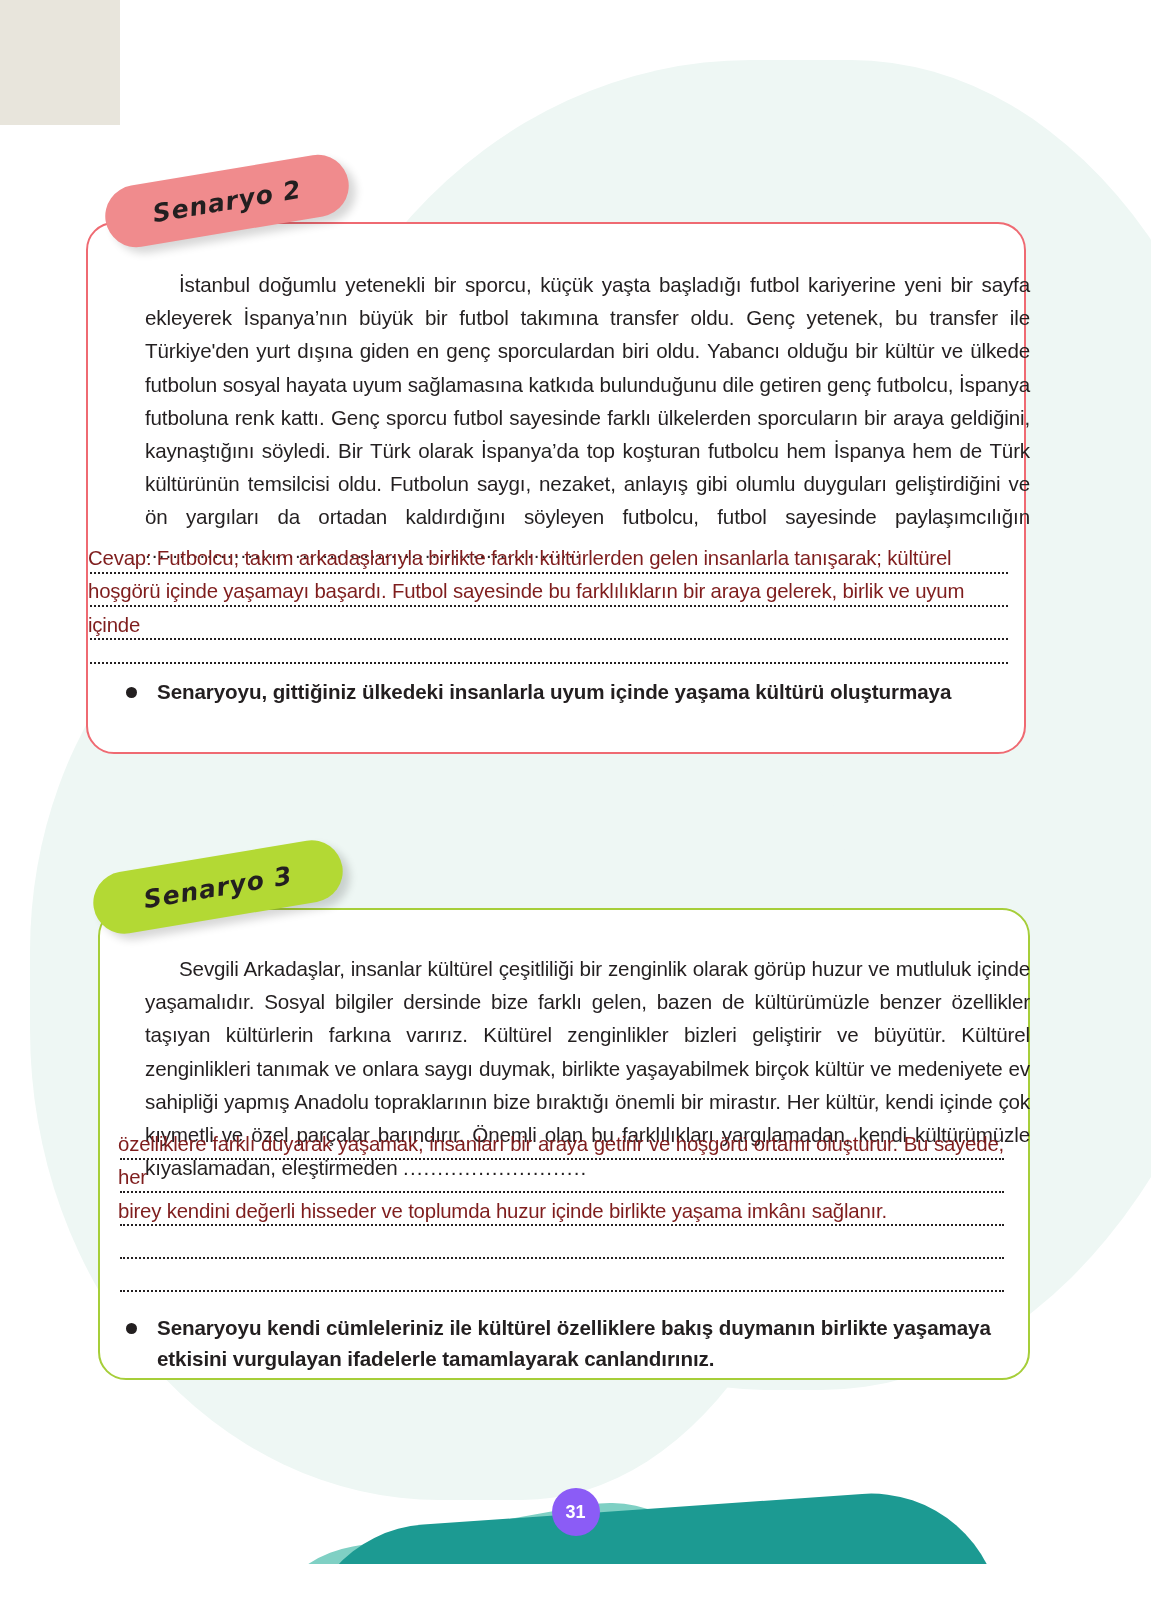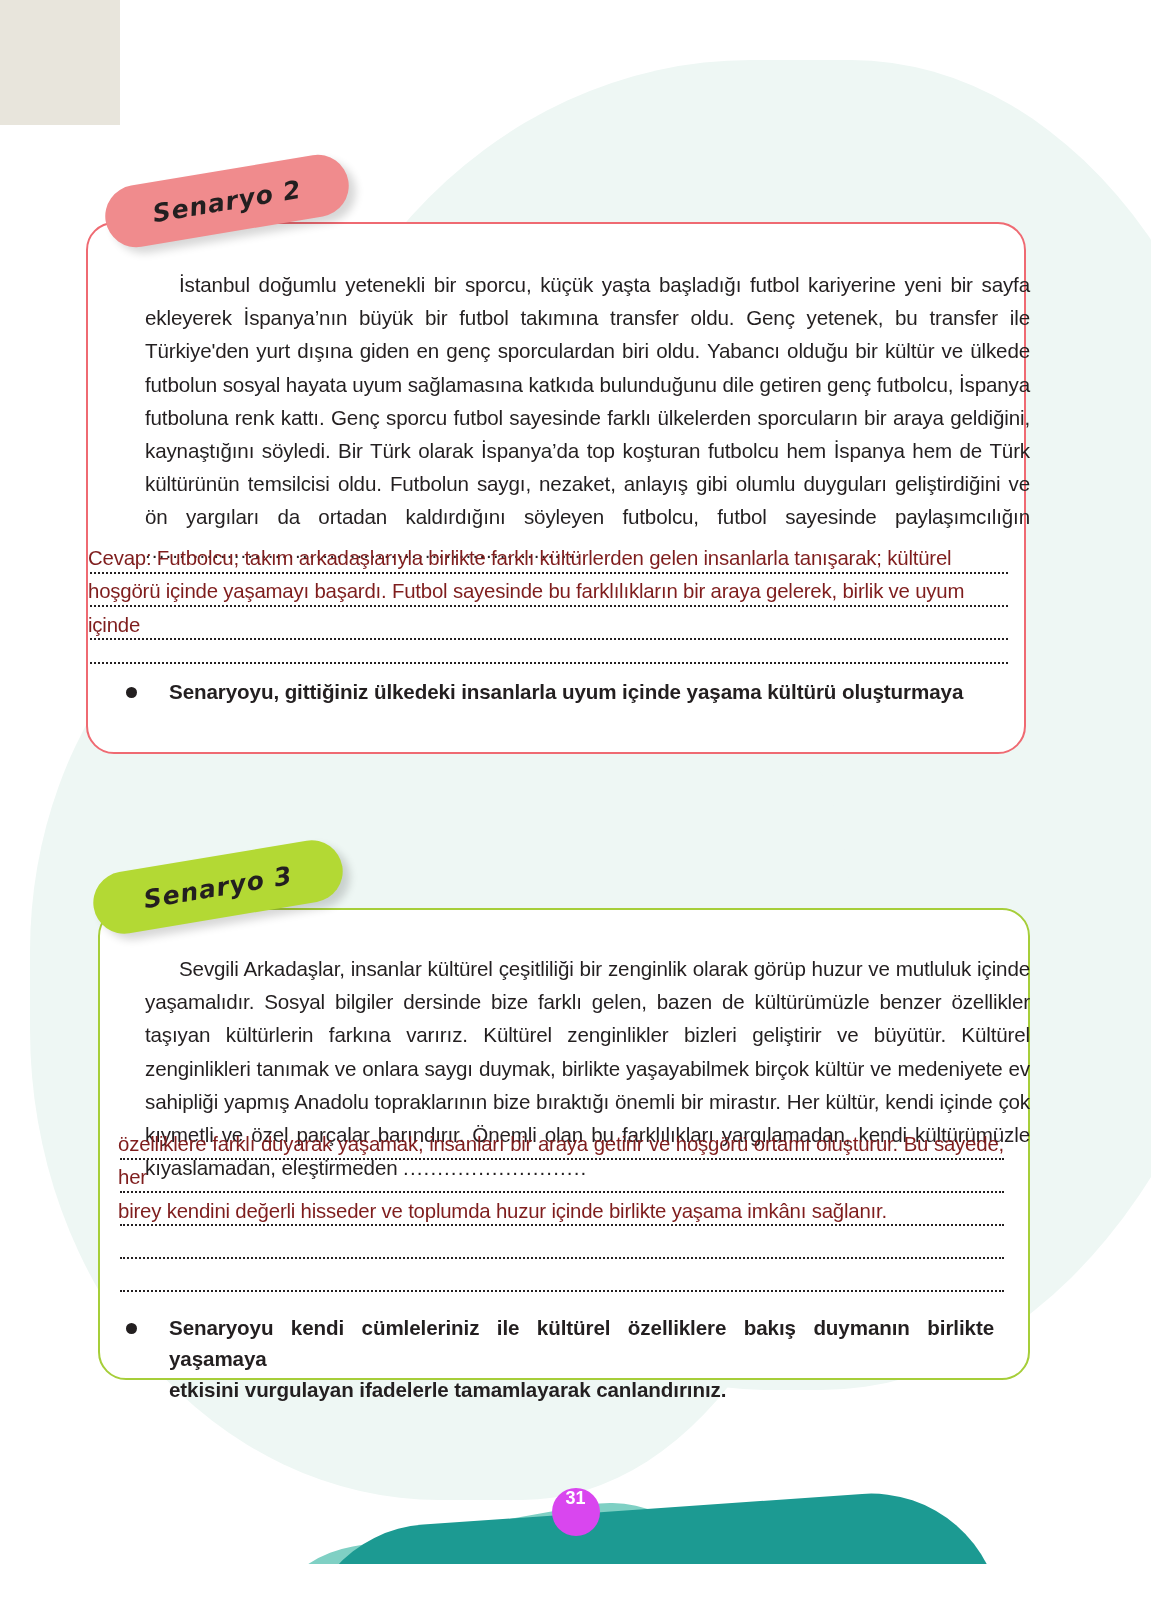--- a/index.html
+++ b/index.html
@@ -195,21 +195,21 @@
   .dotline {
     position: absolute;
     height: 0;
     border-top: 2.5px dotted #231f20;
   }
 
   
   .bullet-row {
     position: absolute;
     display: flex;
-    gap: 32px;
+    gap: 20px;
     align-items: flex-start;
   }
   .bullet-dot {
     width: 11px; height: 11px;
     border-radius: 50%;
     background: #231f20;
     margin-top: 11px;
     flex: 0 0 auto;
   }
   .bullet-text {
@@ -226,24 +226,24 @@
   .bullet-3 { left: 126px; top: 1312px; width: 868px; }
 
   
   .page-num {
     position: absolute;
     left: 0; right: 0;
     bottom: 88px;
     margin: 0 auto;
     width: 48px; height: 48px;
     border-radius: 50%;
-    background: #d946ef;
+    background: #8b5cf6;
     color: #ffffff;
     display: flex;
-    align-items: flex-start;
+    align-items: center;
     justify-content: center;
     font-size: 18px;
     font-weight: 700;
     font-family: "Liberation Sans", sans-serif;
   }
 </style>
 </head>
 <body>
 
 <div class="page-bg">

